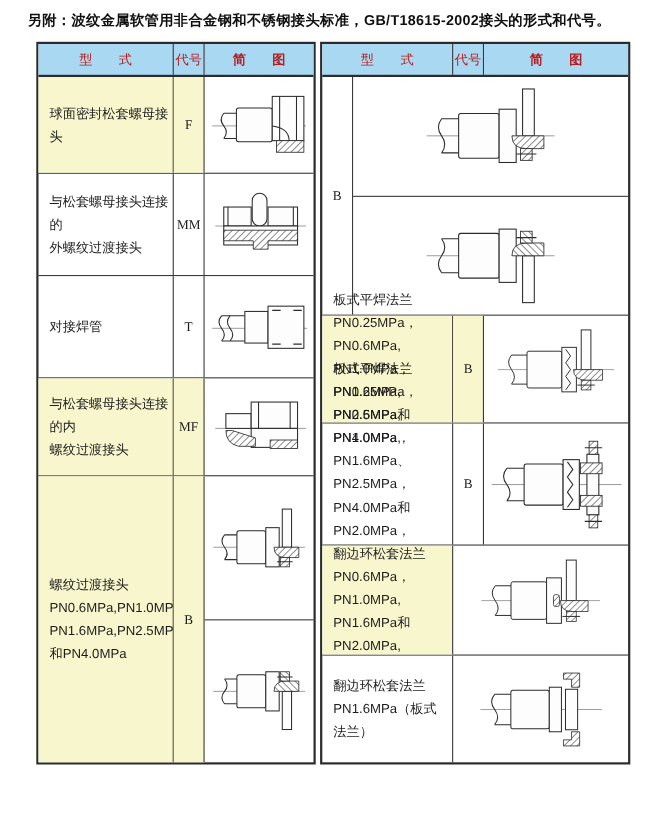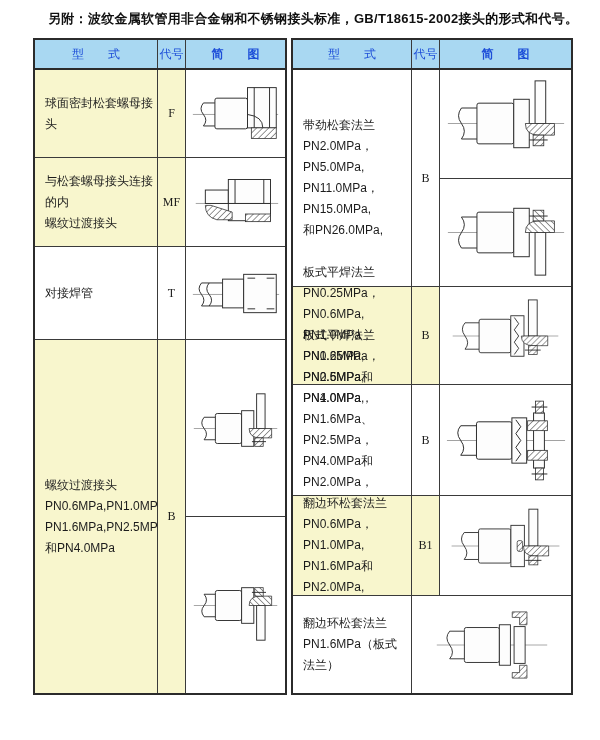--- a/index.html
+++ b/index.html
@@ -9,21 +9,21 @@
     --table-line:#3a3a3a;
     --page-bg:#ffffff;
   }
   html,body{margin:0;padding:0;}
   body{
     width:600px;height:740px;position:relative;overflow:hidden;
     background:var(--page-bg);
     font-family:"Liberation Sans","DejaVu Sans",sans-serif;
   }
   .doc-title{
-    position:absolute;left:48px;top:10px;width:540px;
+    position:absolute;left:25px;top:10px;width:540px;
     font-size:13px;font-weight:bold;color:#101010;letter-spacing:.3px;
   }
   .tbl{
     position:absolute;top:38px;display:flex;flex-direction:column;
     border:2px solid var(--border);background:#fff;box-sizing:border-box;
   }
   .tbl-left{left:33px;width:254px;height:657px;}
   .tbl-right{left:291px;width:282px;height:657px;}
   .hrow{display:flex;height:28px;flex:none;background:var(--header-bg);border-bottom:2px solid var(--border);}
   .row{display:flex;flex:none;border-bottom:1px solid var(--table-line);min-height:0;}
@@ -40,21 +40,21 @@
     width:28px;border-right:1px solid var(--table-line);
     display:flex;align-items:center;justify-content:center;
     font-family:Liberation Serif, serif;
     font-size:12px;color:#1c1c1c;
   }
   .c-diag{flex:1;display:flex;align-items:center;justify-content:center;min-width:0;font-weight:bold;}
   .c-diag.two{flex-direction:column;align-items:stretch;}
   .half{flex:1;display:flex;align-items:center;justify-content:center;}
   .half.first{border-bottom:1px solid var(--table-line);}
   .hl{background:var(--highlight-bg);}
-  .hcell{display:flex;align-items:center;justify-content:center;font-size:12px;color:#1d4ed8;white-space:pre;padding:11px;}
+  .hcell{display:flex;align-items:center;justify-content:center;font-size:12px;color:#b91c1c;white-space:pre;padding:11px;}
   
   .ln{fill:none;stroke:#2b2b2b;stroke-width:1;}
   .fw{fill:#fdfdfd;stroke:#2b2b2b;stroke-width:1;}
   .ht{fill:url(#hatch);stroke:#2b2b2b;stroke-width:.8;}
   .cl{stroke:#787878;stroke-width:.7;}
   svg{display:block;}
 </style>
 </head>
 <body>
 
@@ -87,50 +87,67 @@
         <rect class="fw" x="26" y="21" width="34" height="32" rx="2"></rect>
         <rect class="fw" x="60" y="10" width="30" height="42"></rect>
         <line class="ln" x1="67" y1="10" x2="67" y2="52"></line>
         <line class="ln" x1="83" y1="10" x2="83" y2="52"></line>
         <path class="ln" d="M60 38 Q76 40 76 52"></path>
         <rect class="ht" x="64" y="52" width="26" height="11"></rect>
       </svg>
     </div>
   </div>
 
+  <div class="row" style="height:92px">
+    <div class="cell c-type">与松套螺母接头连接的
+外螺纹过渡接头</div>
+    <div class="cell c-code">MM</div>
+    <div class="cell c-diag">
+      <svg width="92" height="71" viewBox="0 0 96 74">
+        <line class="cl" x1="6" y1="38" x2="92" y2="38"></line>
+        <rect class="fw" x="14" y="20" width="26" height="18"></rect>
+        <rect class="fw" x="56" y="20" width="28" height="18"></rect>
+        <line class="ln" x1="18" y1="20" x2="18" y2="38"></line>
+        <line class="ln" x1="80" y1="20" x2="80" y2="38"></line>
+        <rect class="fw" x="41" y="7" width="14" height="31" rx="7"></rect>
+        <rect class="fw" x="14" y="38" width="70" height="18"></rect>
+        <path class="ht" d="M14 42 H84 V52 H56 V60 H42 V52 H14 Z"></path>
+      </svg>
+    </div>
+  </div>
+
+  <div class="row" style="height:92px">
+    <div class="cell c-type">对接焊管</div>
+    <div class="cell c-code">T</div>
+    <div class="cell c-diag">
+      <svg width="92" height="71" viewBox="0 0 96 74">
+        <line class="cl" x1="3" y1="38" x2="93" y2="38"></line>
+        <path class="ln" d="M12 26 q-5 6 0 12 q5 6 0 12 M20 26 q-5 6 0 12 q5 6 0 12"></path>
+        <path class="ln" d="M12 26 H34 M12 50 H34"></path>
+        <rect class="fw" x="34" y="22" width="22" height="30"></rect>
+        <rect class="fw" x="56" y="17" width="34" height="40"></rect>
+        <path class="ln" d="M60 21 h8 M60 53 h8 M80 21 h8 M80 53 h8"></path>
+      </svg>
+    </div>
+  </div>
 
   <div class="row" style="height:88px">
     <div class="cell c-type hl">与松套螺母接头连接的内
 螺纹过渡接头</div>
     <div class="cell c-code hl">MF</div>
     <div class="cell c-diag">
       <svg width="92" height="71" viewBox="0 0 96 74">
         <line class="cl" x1="6" y1="38" x2="92" y2="38"></line>
         <rect class="fw" x="16" y="24" width="24" height="14"></rect>
         <rect class="fw" x="40" y="13" width="44" height="25"></rect>
         <line class="ln" x1="47" y1="13" x2="47" y2="38"></line>
         <line class="ln" x1="77" y1="13" x2="77" y2="38"></line>
         <rect class="fw" x="40" y="38" width="44" height="18"></rect>
         <path class="ht" d="M16 40 Q16 52 28 55 H44 V47 L22 40 Z"></path>
         <rect class="ht" x="58" y="49" width="26" height="8"></rect>
-      </svg>
-    </div>
-  </div>
-
-  <div class="row" style="height:92px">
-    <div class="cell c-type">对接焊管</div>
-    <div class="cell c-code">T</div>
-    <div class="cell c-diag">
-      <svg width="92" height="71" viewBox="0 0 96 74">
-        <line class="cl" x1="3" y1="38" x2="93" y2="38"></line>
-        <path class="ln" d="M12 26 q-5 6 0 12 q5 6 0 12 M20 26 q-5 6 0 12 q5 6 0 12"></path>
-        <path class="ln" d="M12 26 H34 M12 50 H34"></path>
-        <rect class="fw" x="34" y="22" width="22" height="30"></rect>
-        <rect class="fw" x="56" y="17" width="34" height="40"></rect>
-        <path class="ln" d="M60 21 h8 M60 53 h8 M80 21 h8 M80 53 h8"></path>
       </svg>
     </div>
   </div>
 
   <div class="row">
     <div class="cell c-type hl">螺纹过渡接头
 PN0.6MPa,PN1.0MPa,
 PN1.6MPa,PN2.5MPa,
 和PN4.0MPa</div>
     <div class="cell c-code hl">B</div>
@@ -166,24 +183,20 @@
 </div>
 
 <div class="tbl tbl-right">
   <div class="hrow">
     <div class="cell c-type hcell">型　　式</div>
     <div class="cell c-code hcell">代号</div>
     <div class="cell c-diag hcell">简　　图</div>
   </div>
 
   <div class="row" style="height:216px">
-    <div class="cell c-type">带劲松套法兰
-PN2.0MPa，PN5.0MPa,
-PN11.0MPa，PN15.0MPa,
-和PN26.0MPa,</div>
     <div class="cell c-code">B</div>
     <div class="cell c-diag two">
       <div class="half first">
         <svg width="124" height="97" viewBox="0 0 128 100">
           <line class="cl" x1="4" y1="50" x2="124" y2="50"></line>
           <path class="ln" d="M18 34 q-6 8 0 16 q6 8 0 16 M18 34 H34 M18 66 H34"></path>
           <rect class="fw" x="34" y="29" width="38" height="42" rx="2"></rect>
           <rect class="fw" x="72" y="25" width="16" height="50"></rect>
           <rect class="fw" x="94" y="6" width="11" height="44"></rect>
           <path class="ht" d="M84 50 H114 V62 H98 Q84 62 84 50 Z"></path>
@@ -252,21 +265,20 @@
         <rect class="ht" x="94" y="78" width="8" height="12"></rect>
         <line class="ln" x1="90" y1="84" x2="106" y2="84"></line>
       </svg>
     </div>
   </div>
 
   <div class="row" style="height:99px">
     <div class="cell c-type hl">翻边环松套法兰
 PN0.6MPa，PN1.0MPa,
 PN1.6MPa和PN2.0MPa,</div>
-    <div class="cell c-code hl">B1</div>
     <div class="cell c-diag">
       <svg width="115" height="90" viewBox="0 0 128 100">
         <line class="cl" x1="4" y1="50" x2="124" y2="50"></line>
         <path class="ln" d="M18 35 q-6 7 0 15 q6 8 0 15 M18 35 H34 M18 65 H34"></path>
         <rect class="fw" x="34" y="31" width="36" height="38" rx="2"></rect>
         <rect class="fw" x="70" y="27" width="15" height="46"></rect>
         <rect class="fw" x="90" y="9" width="10" height="41"></rect>
         <rect class="ht" x="77" y="44" width="6" height="12" rx="2"></rect>
         <path class="ht" d="M84 50 H112 V61 H96 Q84 61 84 50 Z"></path>
         <rect class="ht" x="90" y="61" width="10" height="10"></rect>

